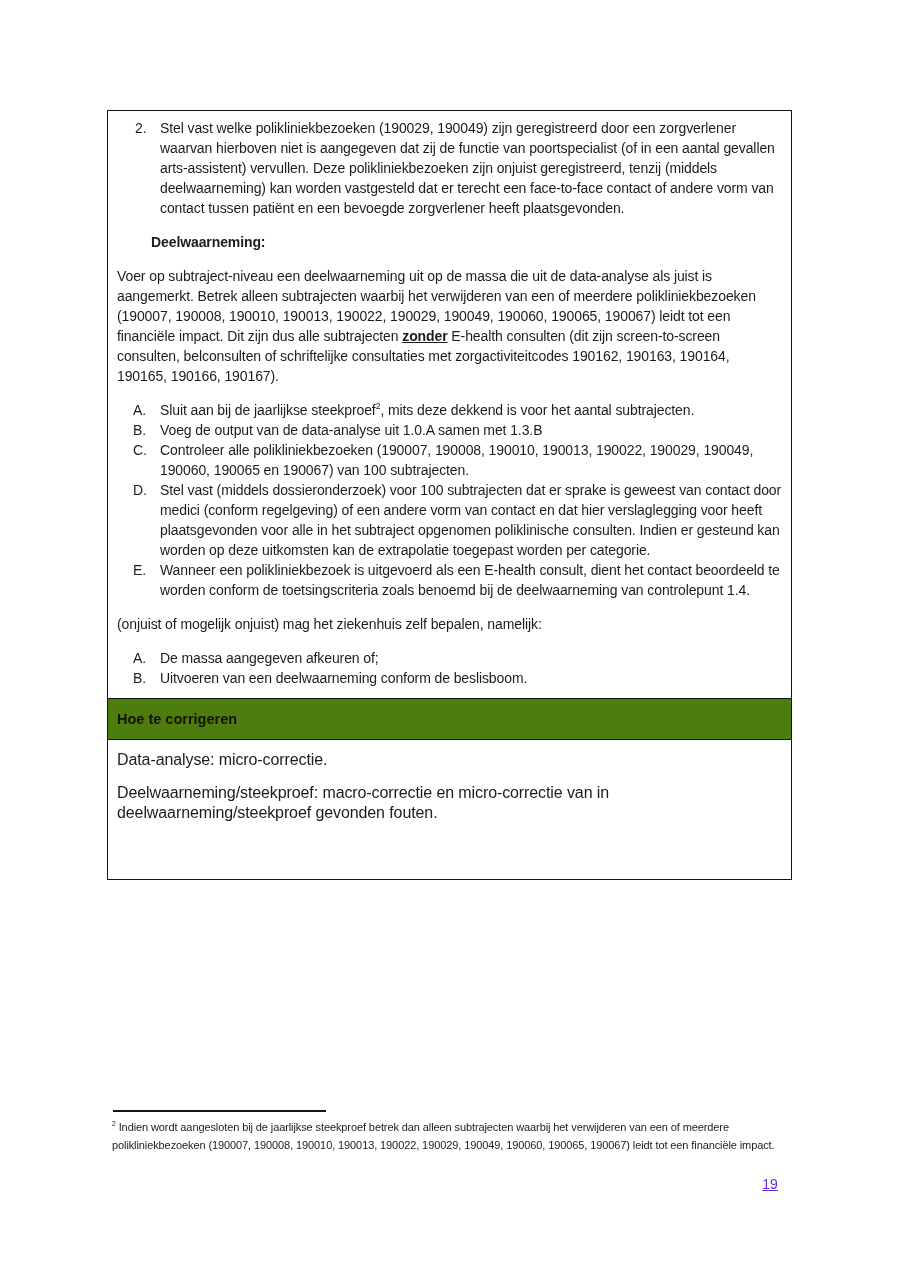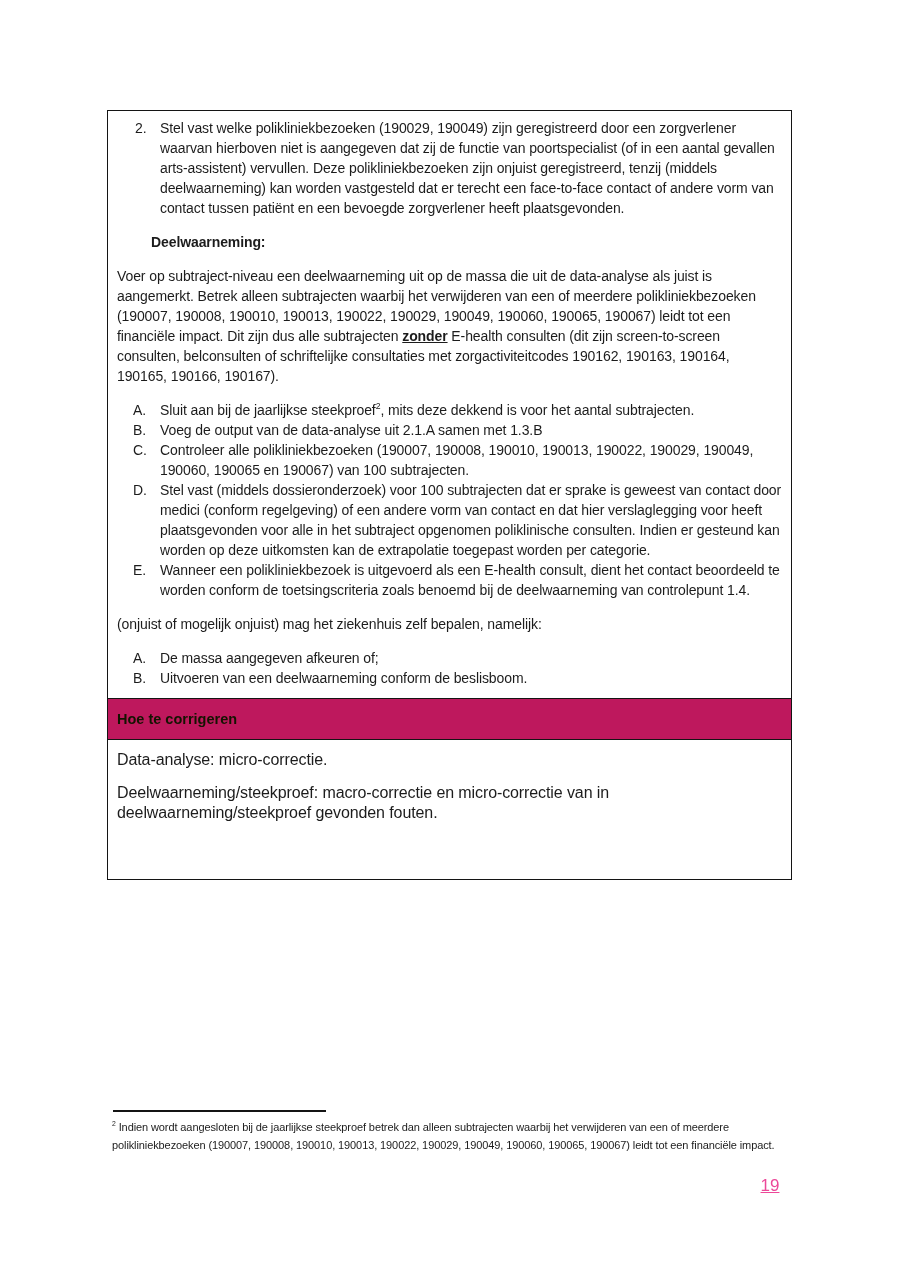--- a/index.html
+++ b/index.html
@@ -85,22 +85,22 @@
     letter-spacing: -0.1px;
     line-height: 17.5px;
     color: #1c1c1c;
   }
   .page-number {
     position: absolute;
     left: 745px;
     top: 1176px;
     width: 50px;
     text-align: center;
-    font-size: 17px;
-    color: #ec4899;
+    font-size: 14px;
+    color: #6d28d9;
     text-decoration: underline;
   }
 </style>
 </head>
 <body>
 
 <div class="content-box">
 
   <div class="cell-main">
 
@@ -113,21 +113,21 @@
 
     <div class="para"><span>Voer op subtraject-niveau een deelwaarneming uit op de massa die uit de data-analyse als juist is aangemerkt. Betrek alleen subtrajecten waarbij het verwijderen van een of meerdere polikliniekbezoeken (190007, 190008, 190010, 190013, 190022, 190029, 190049, 190060, 190065, 190067) leidt tot een financiële impact. Dit zijn dus alle subtrajecten </span><span class="underline-word">zonder</span><span> E-health consulten (dit zijn screen-to-screen consulten, belconsulten of schriftelijke consultaties met zorgactiviteitcodes  190162, 190163, 190164, 190165, 190166, 190167).</span></div>
 
     <div class="letter-list">
       <div class="letter-item">
         <span class="marker">A.</span>
         <span class="item-text"><span>Sluit aan bij de jaarlijkse steekproef</span><sup>2</sup><span>, mits deze dekkend is voor het aantal subtrajecten.</span></span>
       </div>
       <div class="letter-item">
         <span class="marker">B.</span>
-        <span class="item-text">Voeg de output van de data-analyse uit 2.1.A samen met 1.3.B</span>
+        <span class="item-text">Voeg de output van de data-analyse uit 1.0.A samen met 1.3.B</span>
       </div>
       <div class="letter-item">
         <span class="marker">C.</span>
         <span class="item-text">Controleer alle polikliniekbezoeken (190007, 190008, 190010, 190013, 190022, 190029, 190049, 190060, 190065 en 190067) van 100 subtrajecten.</span>
       </div>
       <div class="letter-item">
         <span class="marker">D.</span>
         <span class="item-text">Stel vast (middels dossieronderzoek) voor 100 subtrajecten dat er sprake is geweest van contact door medici (conform regelgeving) of een andere vorm van contact en dat hier verslaglegging voor heeft plaatsgevonden voor alle in het subtraject opgenomen poliklinische consulten. Indien er gesteund kan worden op deze uitkomsten kan de extrapolatie toegepast worden per categorie.</span>
       </div>
       <div class="letter-item">
@@ -147,21 +147,21 @@
       </div>
       <div class="letter-item">
         <span class="marker">B.</span>
         <span class="item-text">Uitvoeren van een deelwaarneming conform de beslisboom.</span>
       </div>
     </div>
 
 
   </div>
 
-  <div class="banner" style="background: #be185d;">Hoe te corrigeren</div>
+  <div class="banner" style="background: #4d7c0f;">Hoe te corrigeren</div>
 
   <div class="cell-correction">
     <div class="para1">Data-analyse: micro-correctie.</div>
     <div class="para2">Deelwaarneming/steekproef: macro-correctie en micro-correctie van in deelwaarneming/steekproef gevonden fouten.</div>
   </div>
 
 </div>
 
 <div class="footnote-rule"></div>
 

